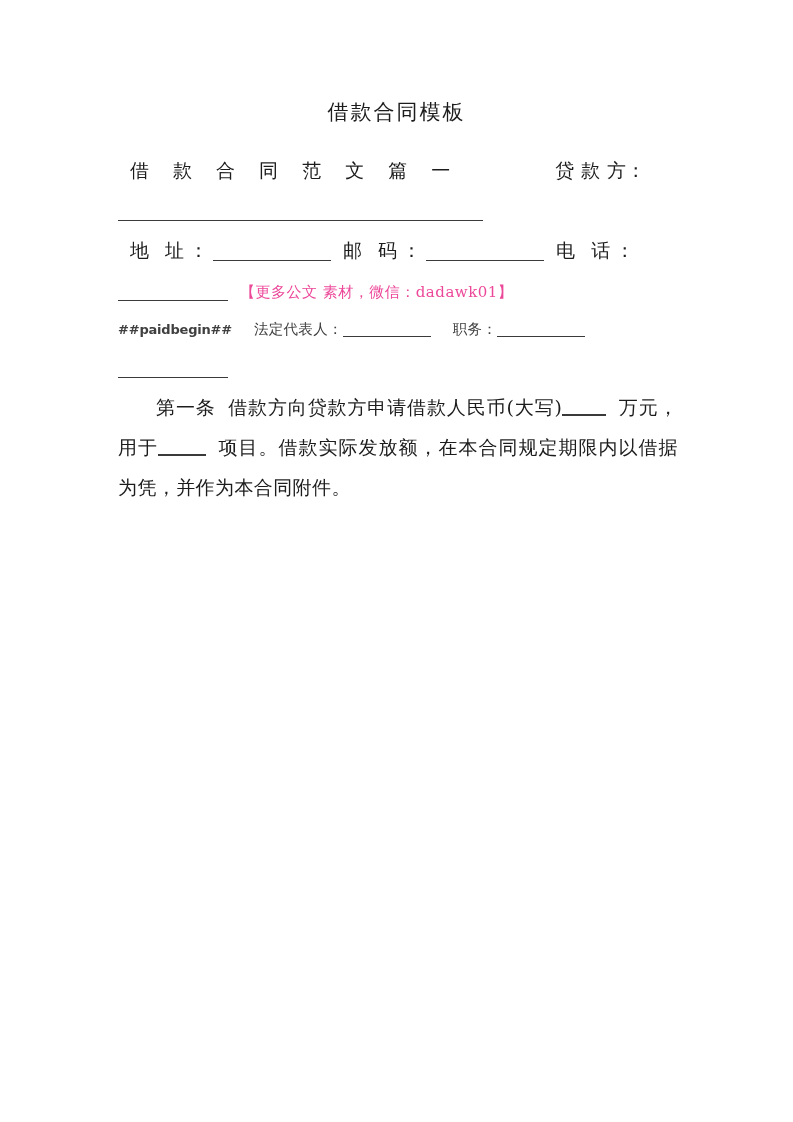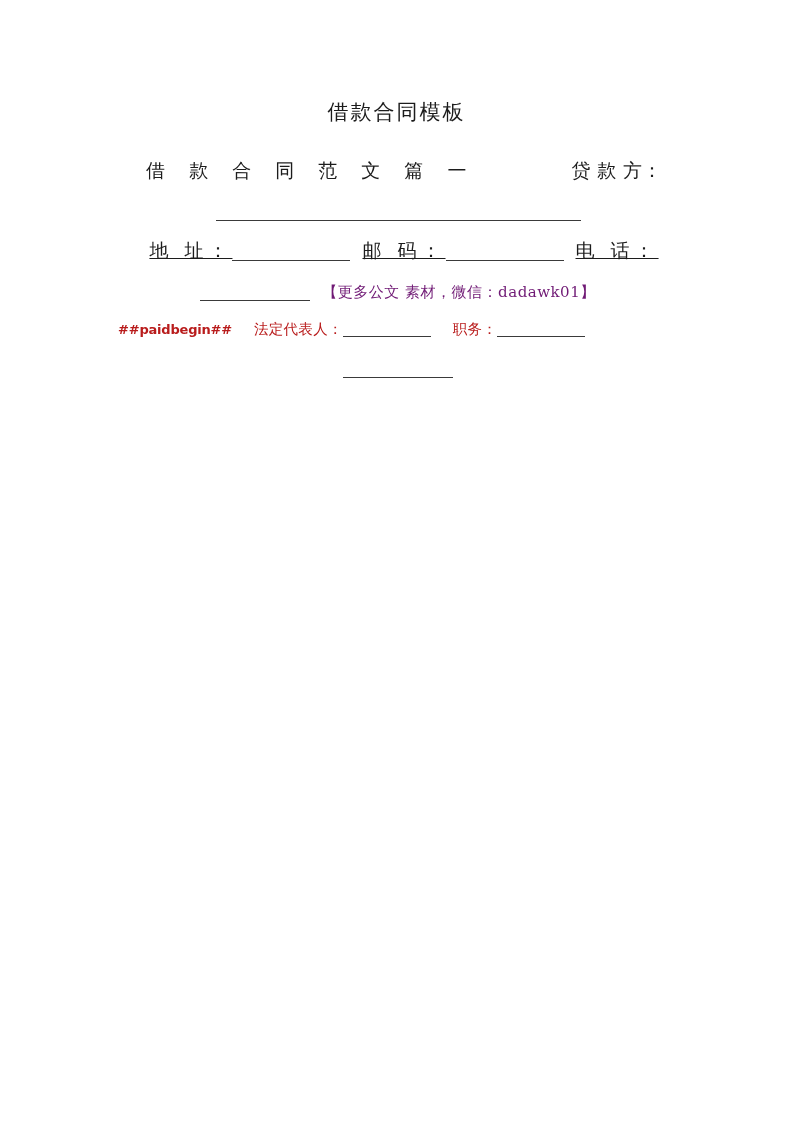--- a/index.html
+++ b/index.html
@@ -59,26 +59,25 @@
   p.para.indent {
     text-indent: 38px;
   }
 
   p.spaced {
     margin: 0;
     font-size: 19px;
     line-height: 40px;
     color: #1c1c1c;
     letter-spacing: 0.4px;
-    text-align: center;
   }
 
   
   .track-wide { letter-spacing: 9px; }
-  .track-mid  { letter-spacing: 5px; text-decoration: underline; }
+  .track-mid  { letter-spacing: 5px; }
   .gap-lg { display: inline-block; width: 96px; }
   .gap-sm { display: inline-block; width: 12px; }
 
   
   .blank {
     display: inline-block;
     border-bottom: 1.6px solid #3a3a3a;
     vertical-align: -4px;
     height: 0;
   }
@@ -89,31 +88,30 @@
   .b-xs  { width: 48px;  vertical-align: -2px; border-bottom-width: 2px; }
   .b-tiny{ width: 44px;  vertical-align: -2px; border-bottom-width: 2px; }
   .b-note{ width: 88px;  border-bottom-width: 1.4px; vertical-align: -3px; }
 
   
   .mark-line {
     margin: 0;
     font-size: 19px;
     line-height: 40px;
     letter-spacing: 0.4px;
-    color: #701a75;
-    text-align: center;
+    color: #ec4899;
   }
   .watermark-text {
     font-size: 15px;
     letter-spacing: 0.5px;
   }
   .paid-line {
     margin: 0;
     line-height: 34px;
-    color: #b91c1c;
+    color: #404040;
   }
   .paid-token {
     font-family: "DejaVu Sans", "Liberation Sans", sans-serif;
     font-size: 13px;
     font-weight: 600;
     letter-spacing: -0.2px;
   }
   .paid-rest {
     font-size: 14.5px;
     letter-spacing: 0.3px;
@@ -151,16 +149,19 @@
     </p>
 
 
 
     <p class="spaced">
       <span class="blank b-md"></span>
     </p>
 
 
 
+    <p class="para indent">
+      <span>第一条</span><span class="gap-sm"></span><span>借款方向贷款方申请借款人民币(大写)</span><span class="blank b-tiny"></span><span class="gap-sm"></span><span>万元，用于</span><span class="blank b-xs"></span><span class="gap-sm"></span><span>项目。借款实际发放额，在本合同规定期限内以借据为凭，并作为本合同附件。</span>
+    </p>
 
 
   </div>
 </div>
 
 </body></html>

